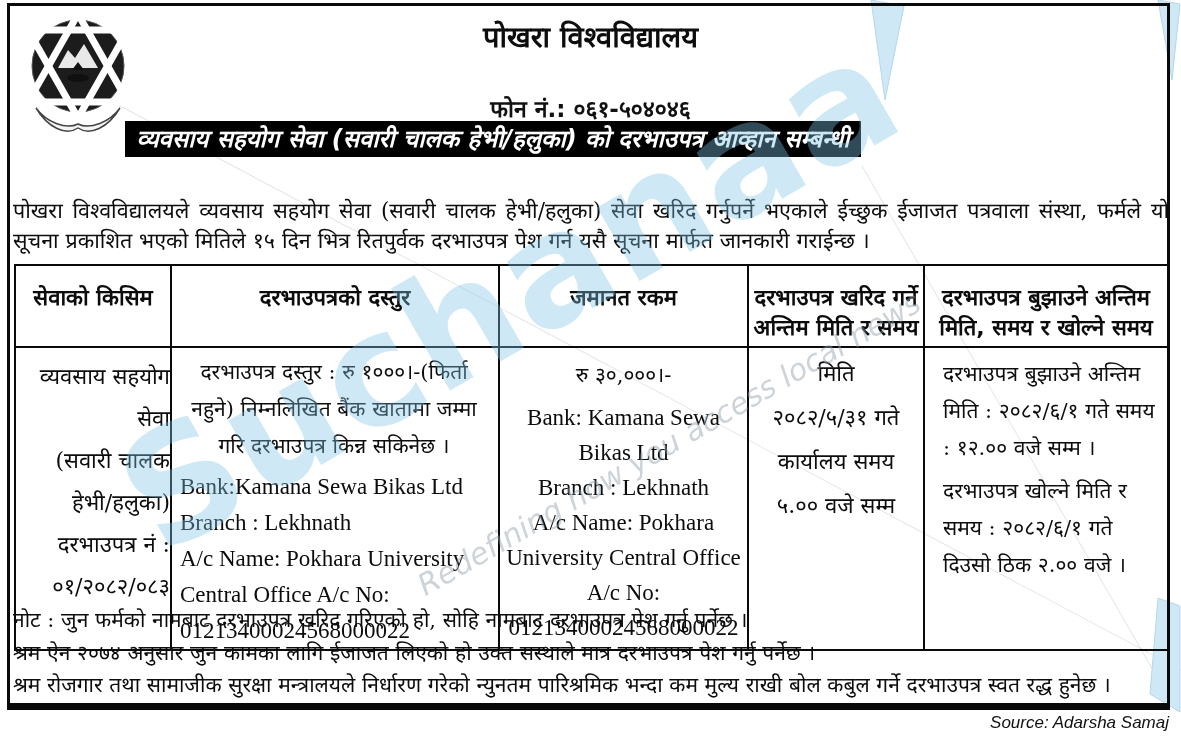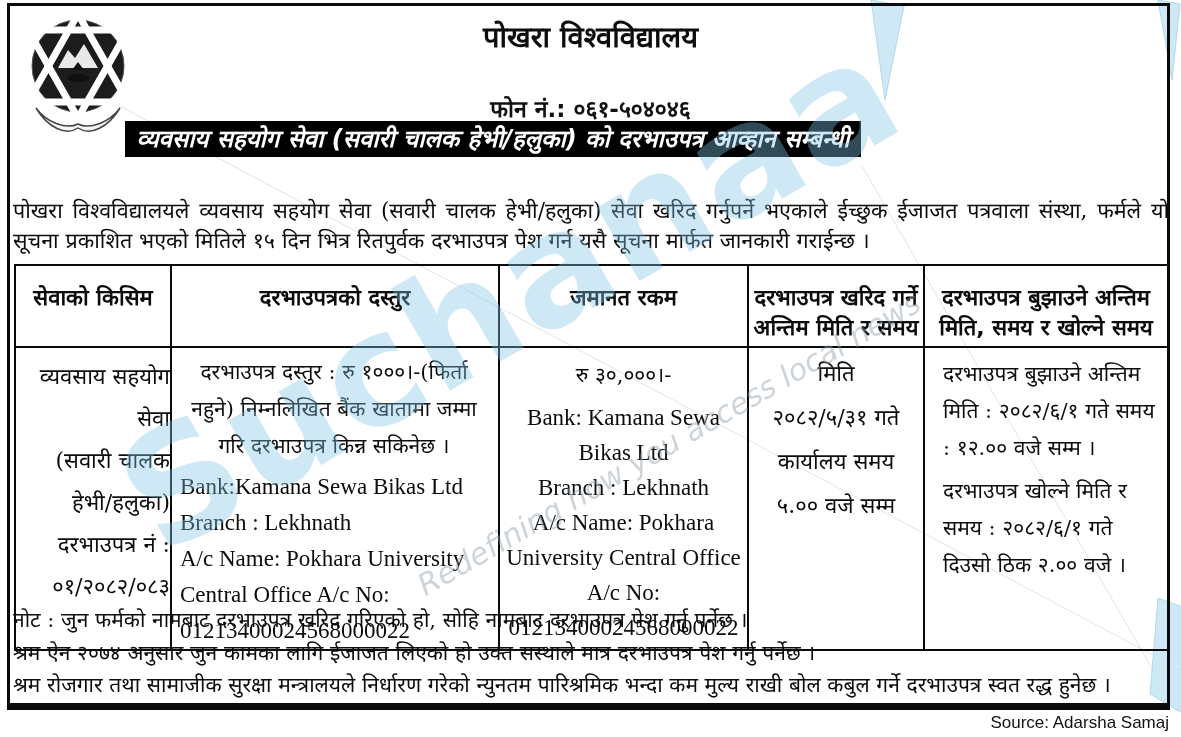--- a/index.html
+++ b/index.html
@@ -48,21 +48,21 @@
   .c-dep .amt { line-height:34px; margin-bottom:8px; }
   .c-dep .en { font-family:"Liberation Serif", serif; font-size:23px; line-height:35px; }
   .c-buy { text-align:center; font-size:22px; line-height:44px; padding-top:4px; }
   .c-sub { font-size:21px; line-height:37px; padding:8px 6px 0 8px; text-align:left; }
   .c-sub div { margin-bottom:6px;margin-left:10px; }
 
   
   .notes { position:absolute; left:13px; top:604px; width:1150px; font-size:21px; line-height:32.5px;
            color:#0c0c0c; z-index:2; font-family:"DejaVu Serif", serif; }
 
-  .source { position:absolute; right:12px; top:713px; font-size:17px; 
+  .source { position:absolute; right:12px; top:713px; font-size:17px; font-style:italic;
             color:#111; font-family:"Liberation Sans", sans-serif; z-index:2; }
 
   
   .wm-brand { position:absolute; left:135px; top:420px; width:700px; font-size:155px; font-weight:bold;
               color:rgba(125,195,228,0.38); transform:rotate(-30deg); transform-origin:0 50%;
               z-index:6; pointer-events:none; letter-spacing:2px; }
   .wm-tag { position:absolute; left:420px; top:570px; width:650px; font-size:30px; font-style:italic;
             color:rgba(145,160,170,0.45); transform:rotate(-30deg); transform-origin:0 50%;
             z-index:6; pointer-events:none; }
 </style>

